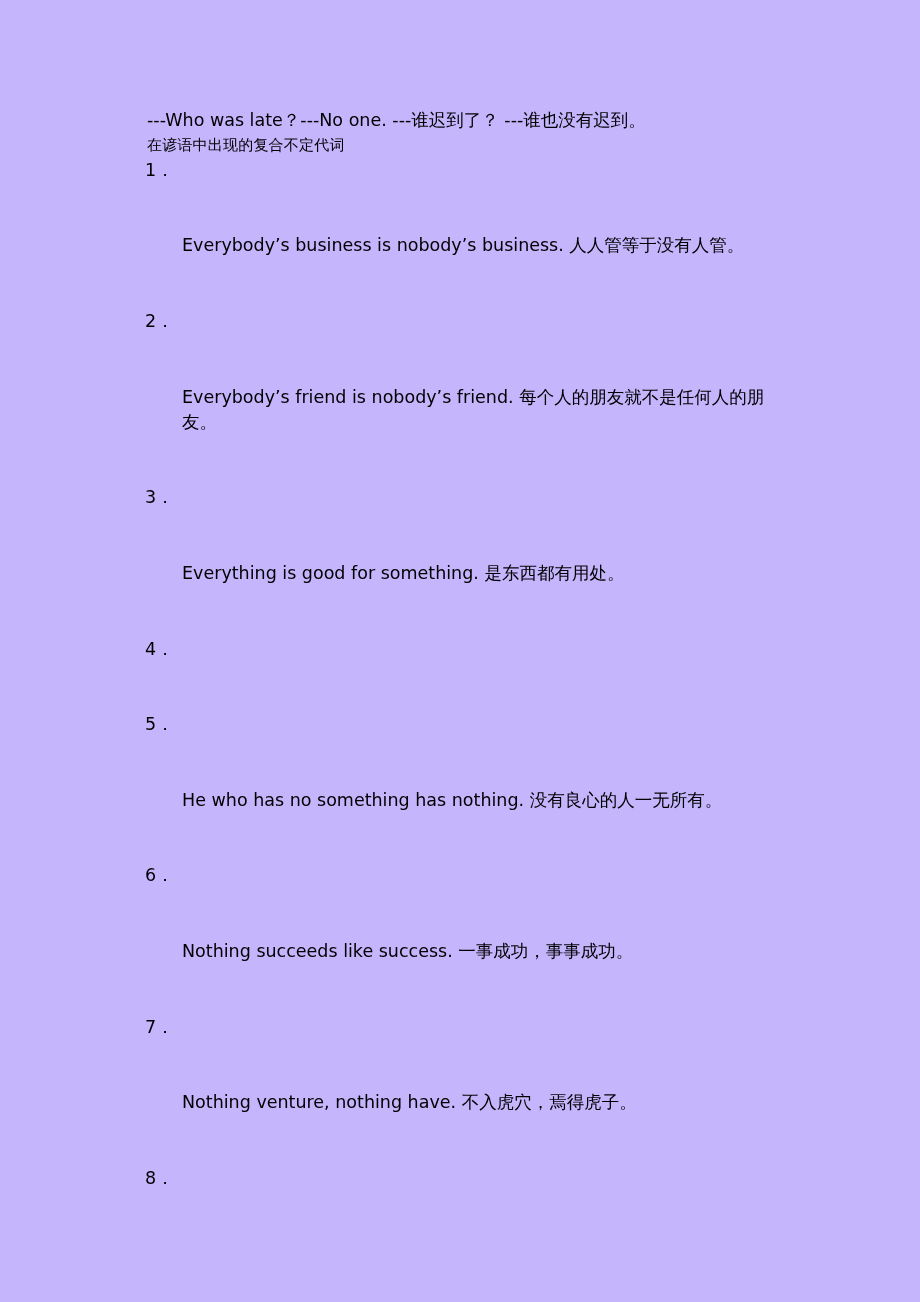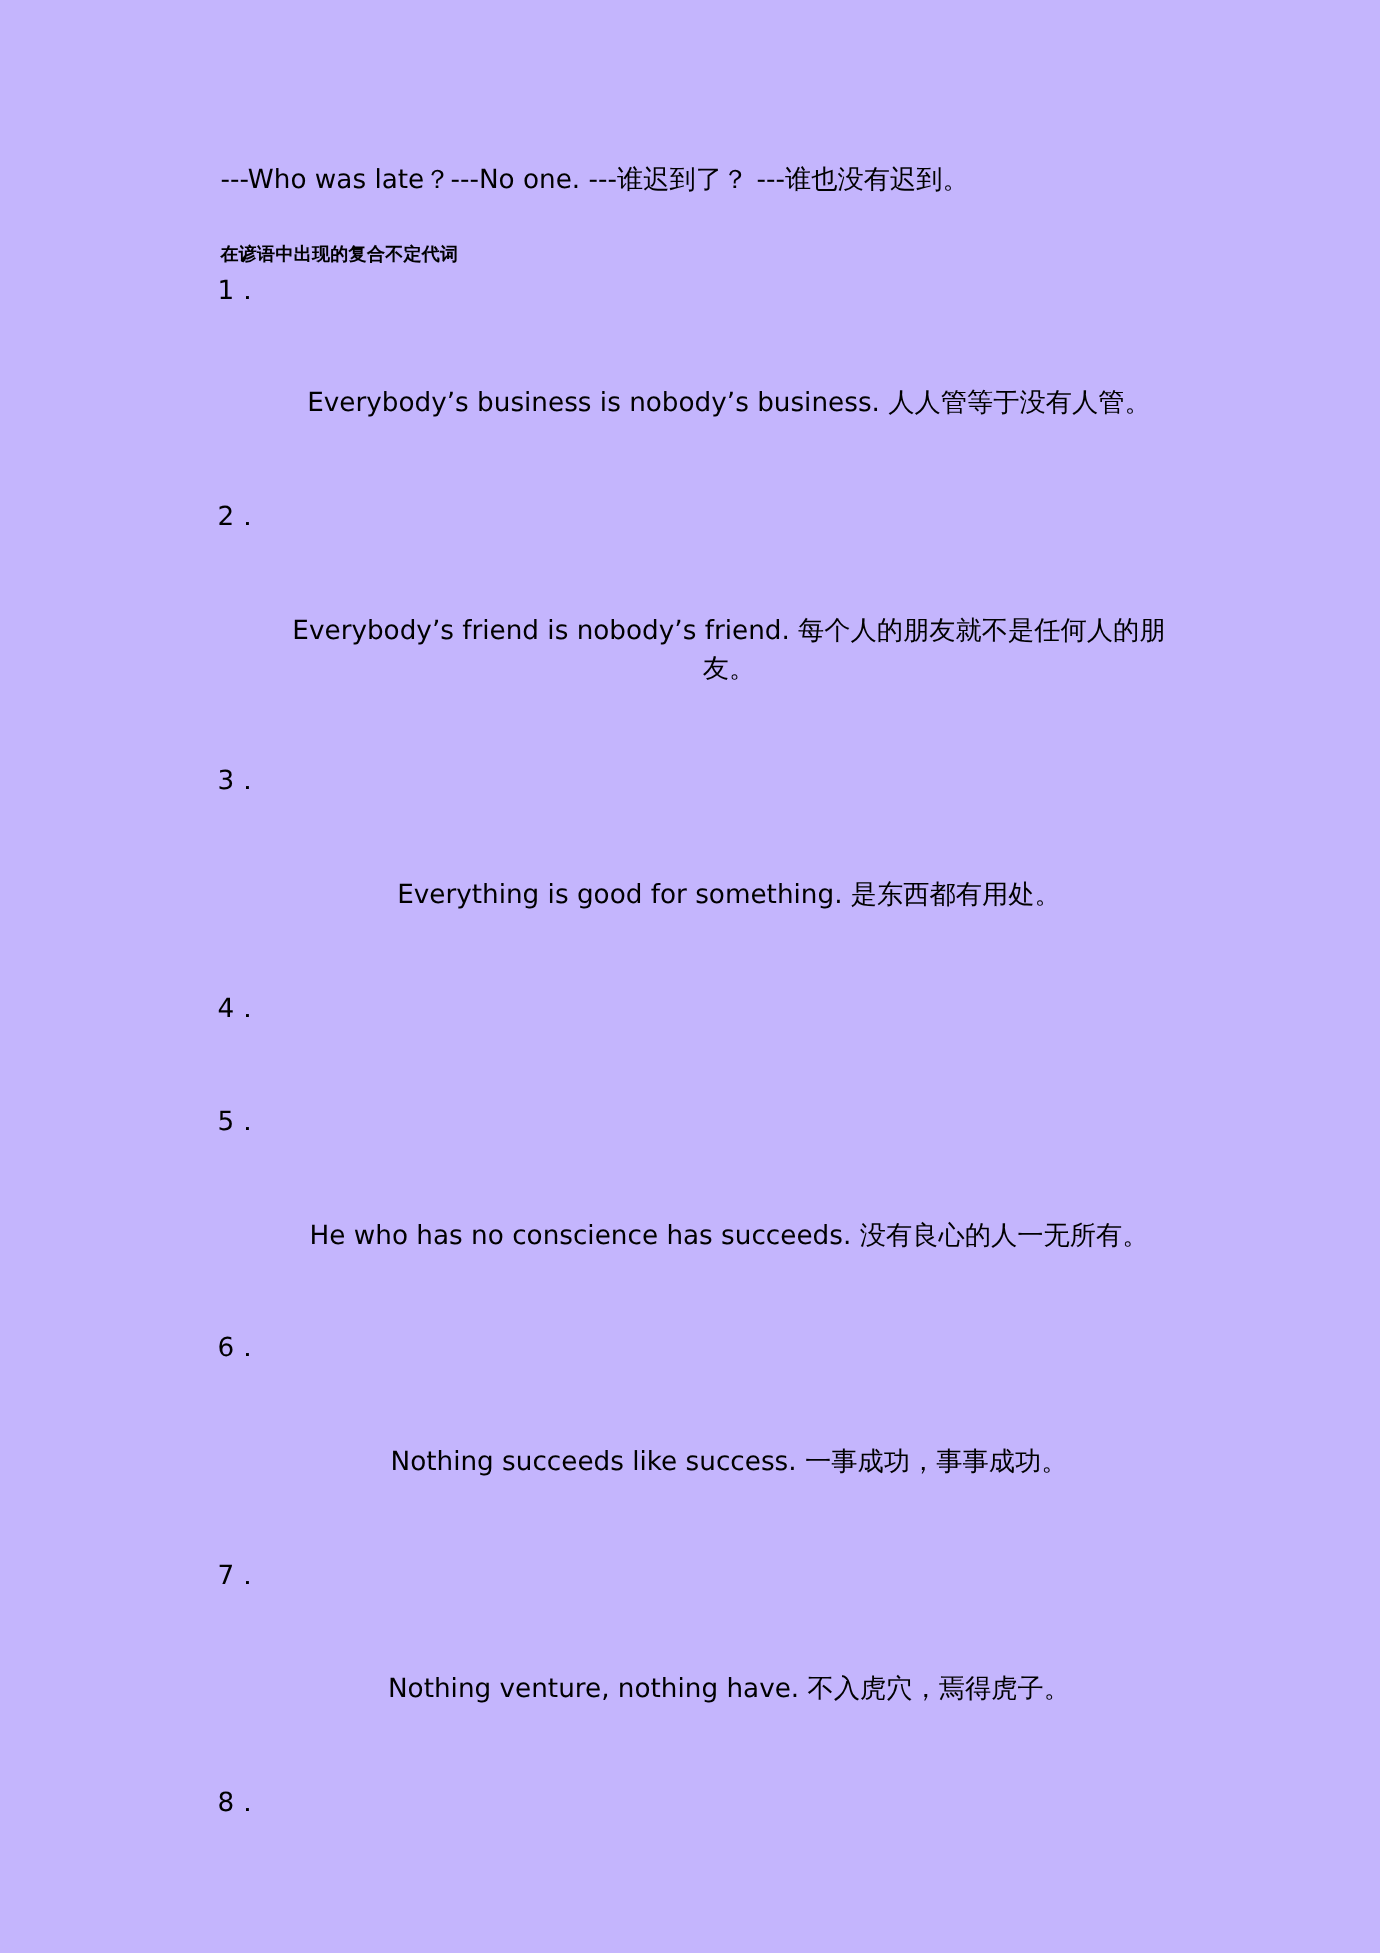--- a/index.html
+++ b/index.html
@@ -37,26 +37,25 @@
   }
   .dialogue-line {
     font-size: 17.5px;
     line-height: 24.8px;
     white-space: pre-wrap;
   }
 
   
   .sub-heading {
     font-family: "DejaVu Sans", "Liberation Sans", sans-serif;
-    font-weight: bold;
-    font-size: 12px;
+    font-weight: normal;
+    font-size: 15px;
     line-height: 25px;
     letter-spacing: 0.2px;
     margin-left: 2px;
-    margin-top: 24px;
   }
 
   
   .proverb-list {
     margin: 0;
     padding: 0;
     list-style: none;
   }
   .proverb-item {
     position: relative;
@@ -68,21 +67,20 @@
   .proverb-item .num {
     position: absolute;
     left: 0;
     top: 0;
     width: 34px;
     text-align: left;
     white-space: pre;
   }
   .proverb-item .body {
     display: block;
-    text-align: center;
   }
 </style>
 </head>
 <body>
 
 <div id="page">
 
   <div class="dialogue-block">
     <div class="dialogue-line cn">---Who was late？---No one. ---谁迟到了？ ---谁也没有迟到。</div>
   </div>
@@ -100,21 +98,21 @@
     </li>
     <li class="proverb-item cn">
       <span class="num">3．</span>
       <span class="body">Everything is good for something. 是东西都有用处。</span>
     </li>
     <li class="proverb-item cn">
       <span class="num">4．</span>
     </li>
     <li class="proverb-item cn">
       <span class="num">5．</span>
-      <span class="body">He who has no conscience has succeeds. 没有良心的人一无所有。</span>
+      <span class="body">He who has no something has nothing. 没有良心的人一无所有。</span>
     </li>
     <li class="proverb-item cn">
       <span class="num">6．</span>
       <span class="body">Nothing succeeds like success. 一事成功，事事成功。</span>
     </li>
     <li class="proverb-item cn">
       <span class="num">7．</span>
       <span class="body">Nothing venture, nothing have. 不入虎穴，焉得虎子。</span>
     </li>
     <li class="proverb-item cn">

